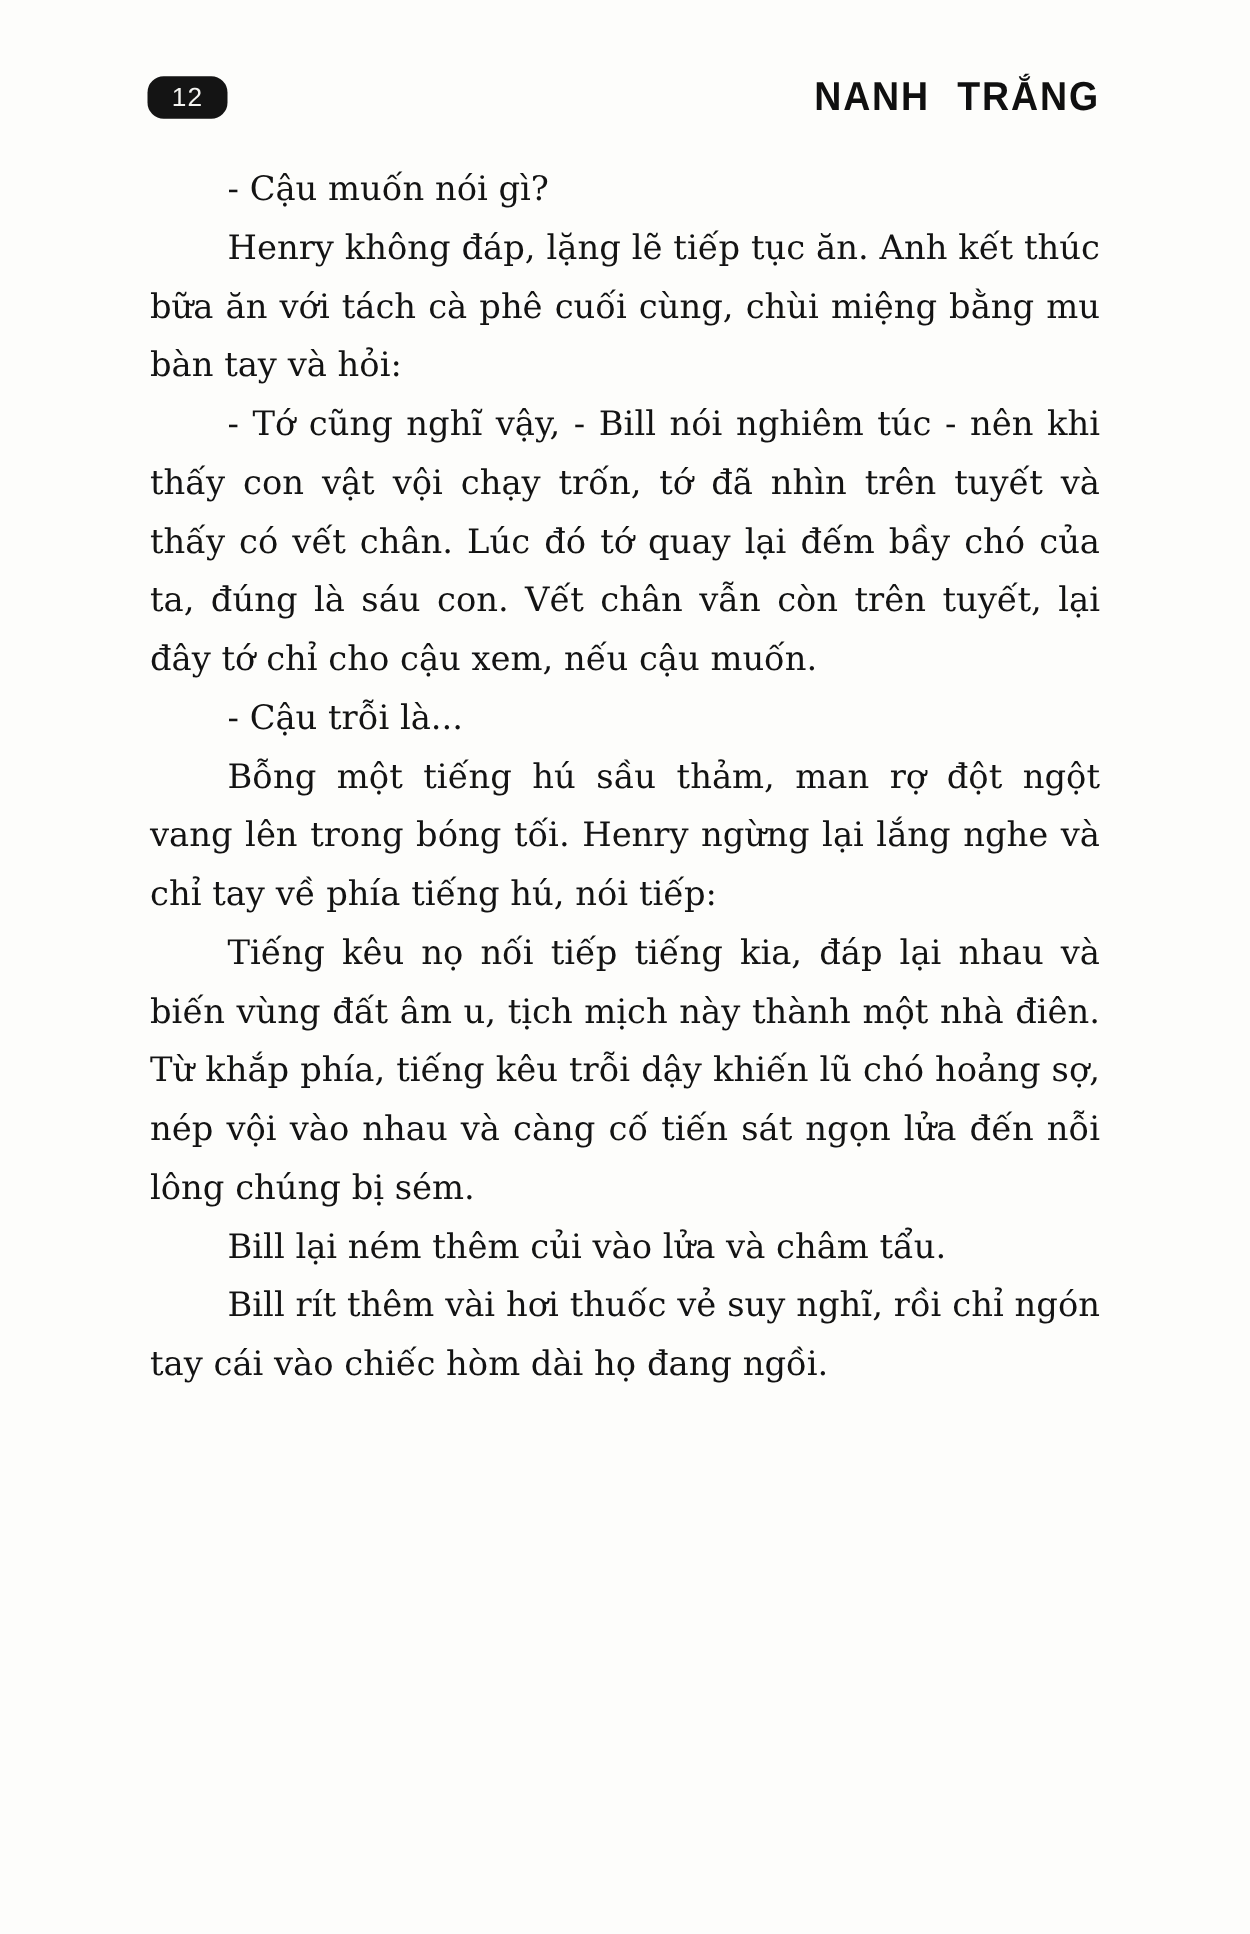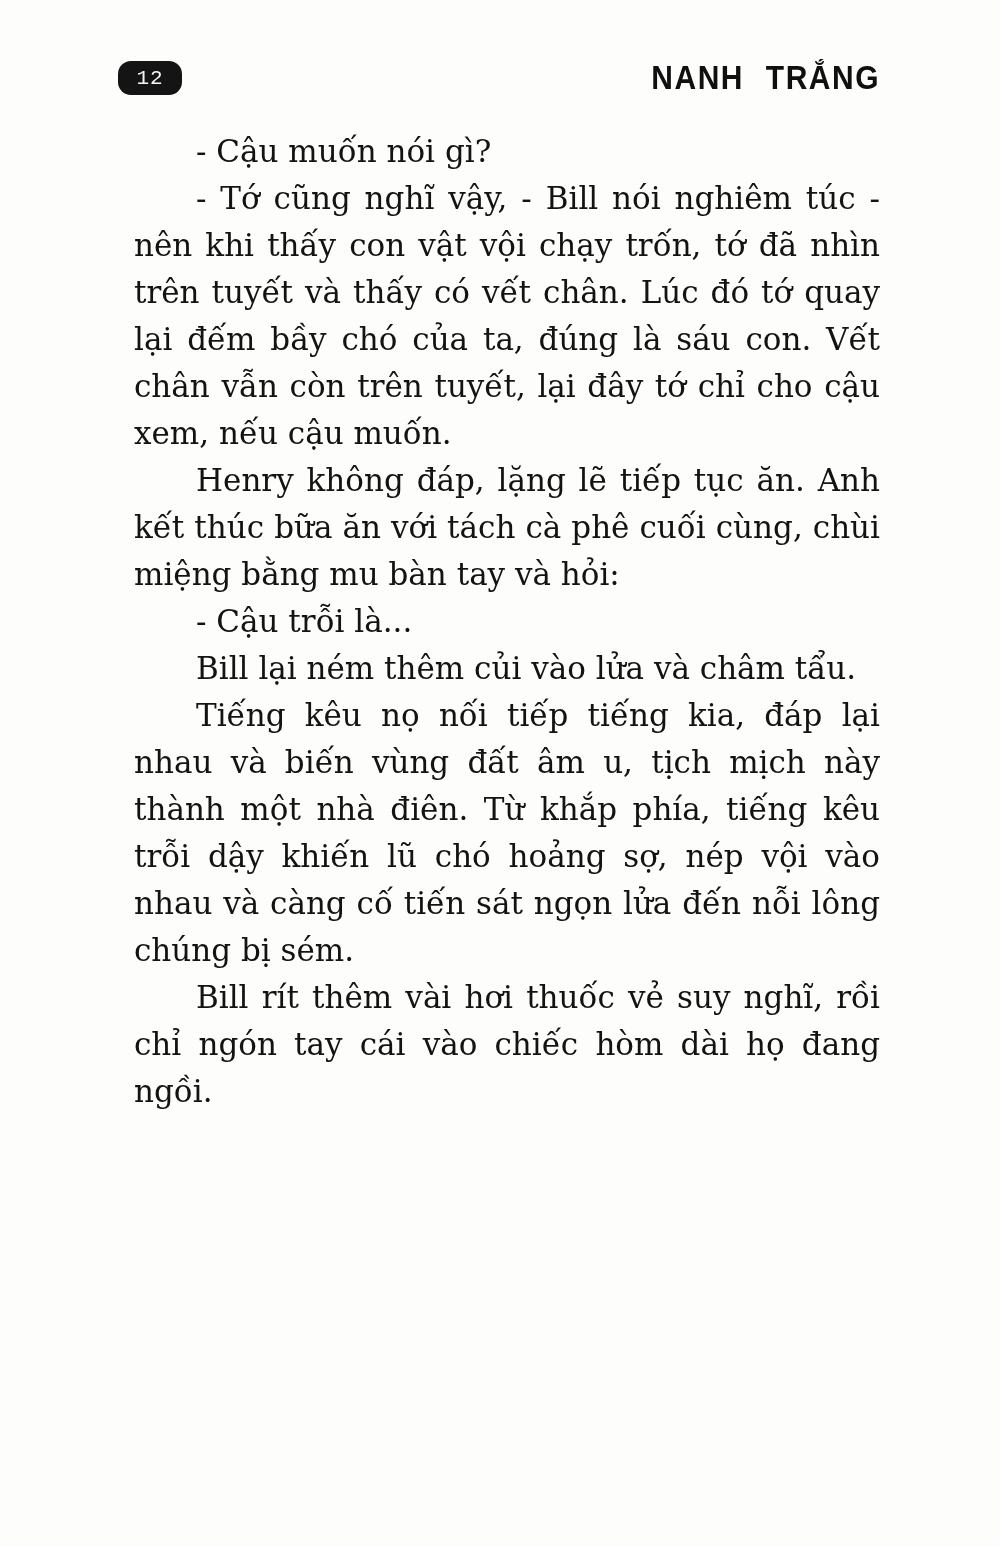--- a/index.html
+++ b/index.html
@@ -27,44 +27,44 @@
       width: 64px;
       height: 34px;
       background: #141414;
       border-radius: 13px;
       display: flex;
       align-items: center;
       justify-content: center;
     }
     .page-number-badge span {
       color: #f5f5f2;
-      font-family: Liberation Mono, monospace;
+      font-family: Liberation Sans, sans-serif;
       font-size: 21px;
       line-height: 1;
       letter-spacing: 1px;
     }
     .book-title {
       margin: 0;
       font-family: "Liberation Sans", sans-serif;
       font-weight: 700;
       font-size: 30px;
       letter-spacing: 1.5px;
       word-spacing: 12px;
       color: #101010;
       transform: scale(1.0, 1.08);
       transform-origin: right center;
       white-space: nowrap;
     }
     .page-body {
       position: absolute;
       top: 128px;
-      left: 134px;
+      left: 120px;
       right: 120px;
       font-family: "DejaVu Serif", serif;
-      font-size: 31px;
+      font-size: 27px;
       line-height: 47px;
       text-align: justify;
       color: #131313;
     }
     .page-body p {
       margin: 0;
       padding: 0;
       text-indent: 62px;
     }
   </style>
@@ -75,21 +75,22 @@
 
   <header class="page-header">
     <div class="page-number-badge">
       <span>12</span>
     </div>
     <h1 class="book-title">NANH TRẮNG</h1>
   </header>
 
   <main class="page-body">
     <p>- Cậu muốn nói gì?</p>
+    <p>Henry không đáp, lặng lẽ tiếp tục ăn. Anh kết thúc bữa ăn với tách cà phê cuối cùng, chùi miệng bằng mu bàn tay và hỏi:</p>
     <p>- Tớ cũng nghĩ vậy, - Bill nói nghiêm túc - nên khi thấy con vật vội chạy trốn, tớ đã nhìn trên tuyết và thấy có vết chân. Lúc đó tớ quay lại đếm bầy chó của ta, đúng là sáu con. Vết chân vẫn còn trên tuyết, lại đây tớ chỉ cho cậu xem, nếu cậu muốn.</p>
-    <p>Henry không đáp, lặng lẽ tiếp tục ăn. Anh kết thúc bữa ăn với tách cà phê cuối cùng, chùi miệng bằng mu bàn tay và hỏi:</p>
     <p>- Cậu trỗi là...</p>
+    <p>Bỗng một tiếng hú sầu thảm, man rợ đột ngột vang lên trong bóng tối. Henry ngừng lại lắng nghe và chỉ tay về phía tiếng hú, nói tiếp:</p>
+    <p>Tiếng kêu nọ nối tiếp tiếng kia, đáp lại nhau và biến vùng đất âm u, tịch mịch này thành một nhà điên. Từ khắp phía, tiếng kêu trỗi dậy khiến lũ chó hoảng sợ, nép vội vào nhau và càng cố tiến sát ngọn lửa đến nỗi lông chúng bị sém.</p>
     <p>Bill lại ném thêm củi vào lửa và châm tẩu.</p>
-    <p>Tiếng kêu nọ nối tiếp tiếng kia, đáp lại nhau và biến vùng đất âm u, tịch mịch này thành một nhà điên. Từ khắp phía, tiếng kêu trỗi dậy khiến lũ chó hoảng sợ, nép vội vào nhau và càng cố tiến sát ngọn lửa đến nỗi lông chúng bị sém.</p>
     <p>Bill rít thêm vài hơi thuốc vẻ suy nghĩ, rồi chỉ ngón tay cái vào chiếc hòm dài họ đang ngồi.</p>
   </main>
 
 </div>
 
 </body></html>

